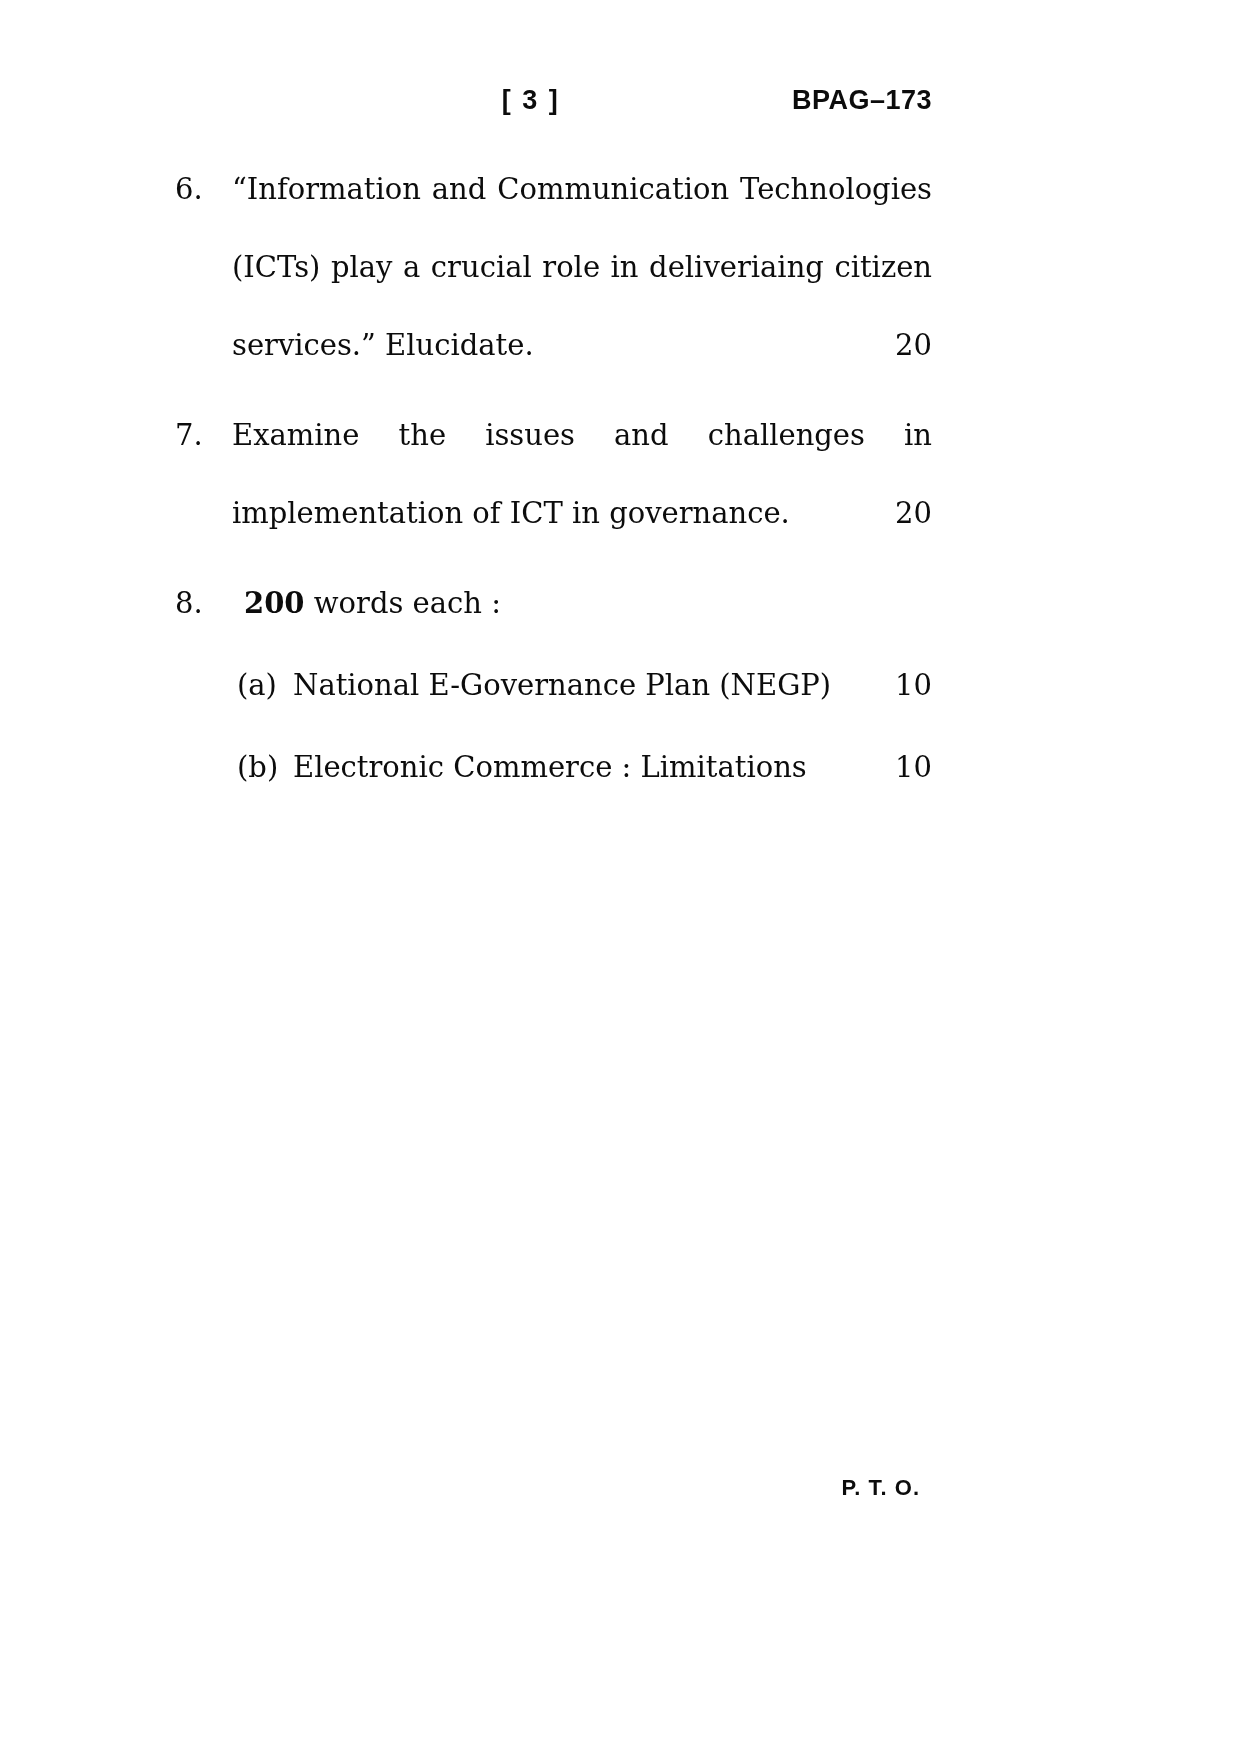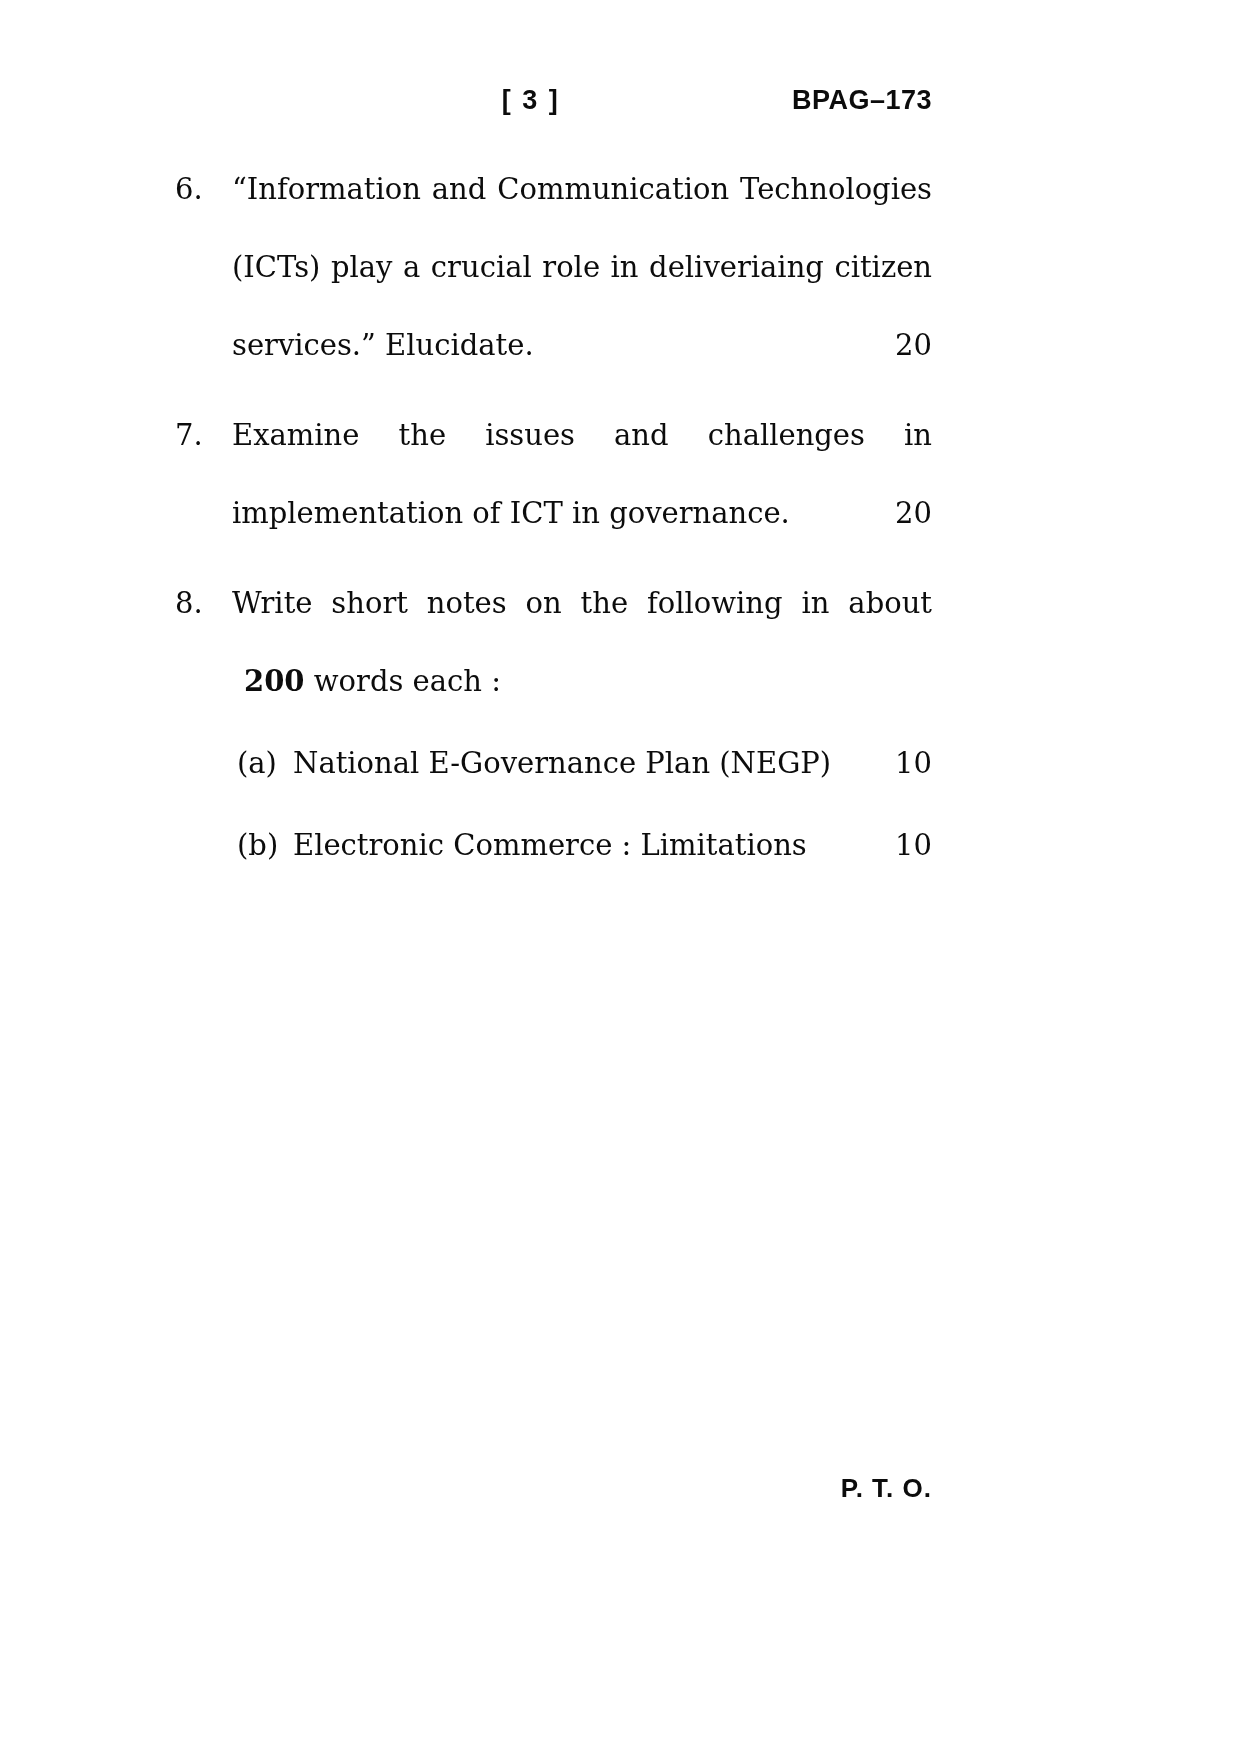--- a/index.html
+++ b/index.html
@@ -103,24 +103,24 @@
   }
   .footer .footer-code {
     position: absolute;
     left: 0;
     font-family: "Liberation Serif", serif;
     font-weight: bold;
     font-size: 31px;
   }
   .footer .footer-pto {
     position: absolute;
-    right: 0;
+    right: 12px;
     font-family: "Liberation Sans", sans-serif;
     font-weight: bold;
-    font-size: 26px;
+    font-size: 22px;
     letter-spacing: 1px;
   }
 </style>
 </head>
 <body>
 
 <div class="page">
 
   <div class="content">
 
@@ -148,21 +148,20 @@
         <div class="qline">
           <span class="marks">20</span>
           <span>implementation of ICT in governance.</span>
         </div>
       </div>
     </div>
 
     <div class="question">
       <div class="qnum">8.</div>
       <div class="qbody">
-        <div class="qline j">Write short notes on the following in about</div>
         <div class="qline">
           <b>200</b><span> words each :</span>
         </div>
 
         <div class="subq">
           <div class="sublabel">(a)</div>
           <div class="subbody">
             <div class="qline">
               <span class="marks">10</span>
               <span>National E-Governance Plan (NEGP)</span>

